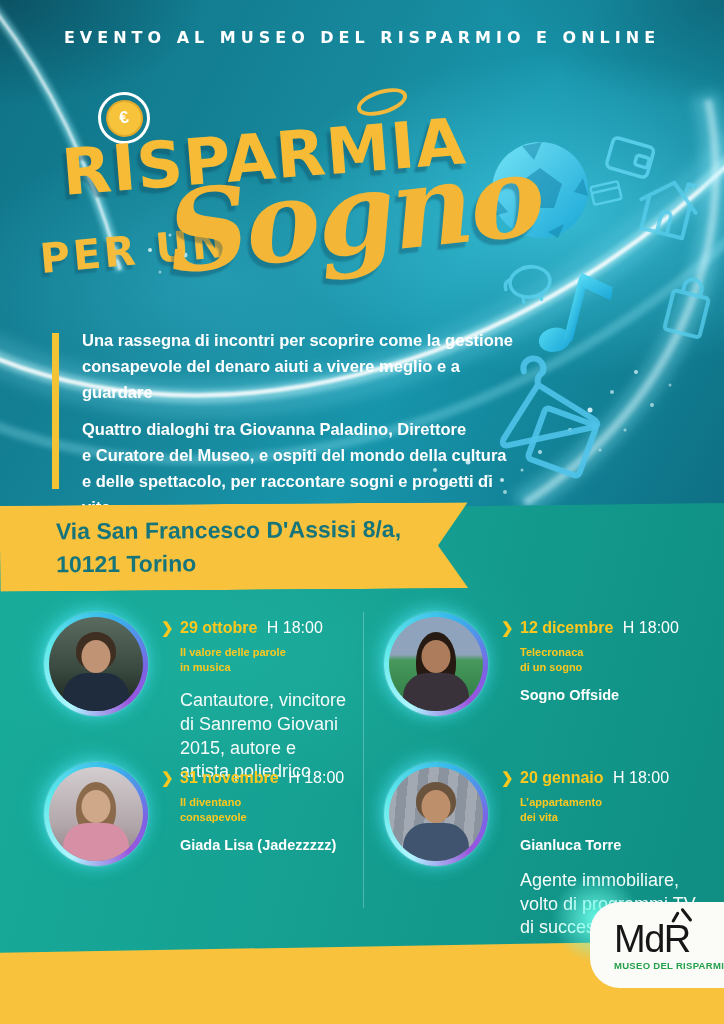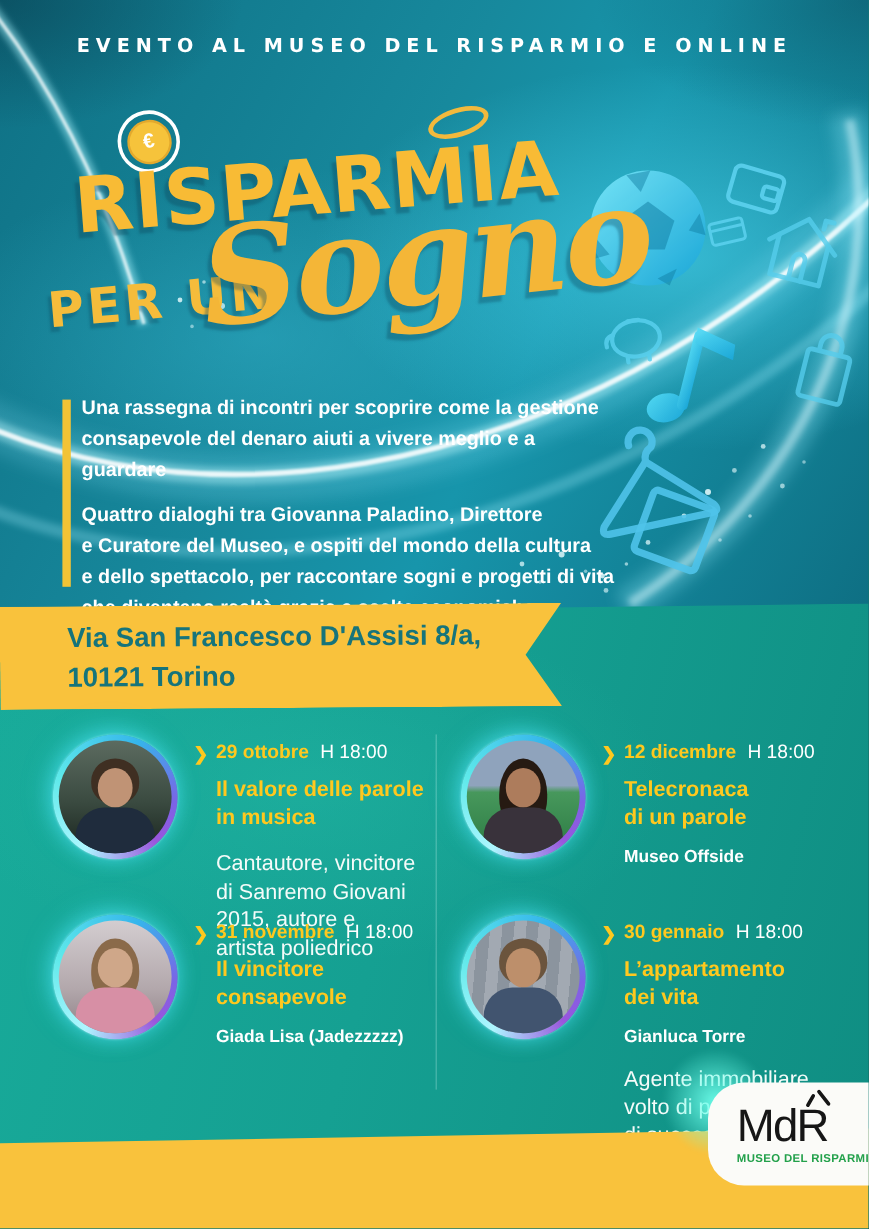--- a/index.html
+++ b/index.html
@@ -54,21 +54,21 @@
     position:absolute;left:168px;top:168px;
     font-family:"DejaVu Serif",serif;font-style:italic;font-weight:bold;font-size:112px;
     color:#f4b637;transform:rotate(-6deg);transform-origin:left center;
     text-shadow:-4px 5px 2px rgba(12,70,92,.35);white-space:nowrap;letter-spacing:-3px;
   }
   
   .intro{
     position:absolute;left:68px;top:327px;width:450px;color:#ffffff;
     font-size:16.5px;font-weight:bold;line-height:1.58;
   }
-  .intro p{margin:0 0 11px 0;}
+  .intro p{margin:0 0 11px 14px;}
   .intro-bar{
     position:absolute;left:52px;top:333px;width:7px;height:156px;background:#f2c335;
   }
   
   .green{
     position:absolute;left:0;top:498px;width:724px;height:526px;
     clip-path:polygon(0 14px,100% 5px,100% 100%,0 100%);
     background:
       radial-gradient(ellipse 60% 40% at 35% 30%, rgba(40,190,170,.35), rgba(40,190,170,0) 70%),
       linear-gradient(105deg,#18ab9a 0%,#15a092 45%,#0f8d82 100%);
@@ -99,21 +99,21 @@
   .p2 .photo{background:linear-gradient(180deg,#8fa3bc 0%,#8fa3bc 40%,#47985c 46%,#2c7a43 100%);}
   .p2 .hair{background:#261a12;height:60px}.p2 .face{background:#ad7c5c}.p2 .torso{background:#39323b}
   .p3 .photo{background:linear-gradient(180deg,#d3cdd0 0%,#b3a8ac 60%,#8e8086 100%);}
   .p3 .hair{background:#8a6a4a;height:54px}.p3 .face{background:#cfa789}.p3 .torso{background:#d78fa5}
   .p4 .photo{background:repeating-linear-gradient(95deg,#a2a9b2 0 10px,#8b949e 10px 20px);}
   .p4 .hair{background:#6b543d}.p4 .face{background:#bd8f6b}.p4 .torso{background:#41546f}
   .etext{position:relative;padding:7px 0 0 18px;width:210px;}
   .edate{font-size:16px;font-weight:800;color:#ffc81e;white-space:nowrap;}
   .edate .chev{position:absolute;left:-1px;top:7px;color:#ffc81e;font-size:15px;font-weight:bold;}
   .edate .etime{color:#ffffff;font-weight:normal;margin-left:5px;}
-  .etitle{margin-top:8px;color:#ffc81e;font-weight:800;font-size:18px;line-height:1.34;}
+  .etitle{margin-top:8px;color:#ffc81e;font-weight:800;font-size:11px;line-height:1.34;}
   .ename{margin-top:13px;color:#fff;font-weight:800;font-size:14.5px;line-height:1.15;}
   .edesc{margin-top:15px;color:#f4fbf9;font-size:18px;line-height:1.31;width:170px;}
   .vdivider{position:absolute;left:363px;top:612px;width:1px;height:296px;background:rgba(225,255,250,.28);}
   
   .band{
     position:absolute;left:0;top:936px;width:724px;height:88px;background:#f9c23c;
     clip-path:polygon(0 19%,100% 5%,100% 100%,0 100%);
   }
   
   .logo-glow{
@@ -322,60 +322,60 @@
       </div>
     </div>
     <div class="etext">
       <div class="edate">
         <span class="chev">❯</span>
         <span>12 dicembre</span>
         <span class="etime">H 18:00</span>
       </div>
       <div class="etitle">
         <span>Telecronaca</span><br>
-        <span>di un parole</span>
-      </div>
-      <div class="ename">Museo Offside</div>
+        <span>di un sogno</span>
+      </div>
+      <div class="ename">Sogno Offside</div>
     </div>
   </div>
 
   <div class="event p3" style="left:44px;top:762px;">
     <div class="pwrap">
       <div class="photo">
         <div class="hair"></div>
           <div class="face"></div>
           <div class="torso"></div>
       </div>
     </div>
     <div class="etext">
       <div class="edate">
         <span class="chev">❯</span>
         <span>31 novembre</span>
         <span class="etime">H 18:00</span>
       </div>
       <div class="etitle">
-        <span>Il vincitore</span><br>
+        <span>Il diventano</span><br>
         <span>consapevole</span>
       </div>
       <div class="ename">Giada Lisa (Jadezzzzz)</div>
     </div>
   </div>
 
   <div class="event p4" style="left:384px;top:762px;">
     <div class="pwrap">
       <div class="photo">
         <div class="hair"></div>
           <div class="face"></div>
           <div class="torso"></div>
       </div>
     </div>
     <div class="etext">
       <div class="edate">
         <span class="chev">❯</span>
-        <span>30 gennaio</span>
+        <span>20 gennaio</span>
         <span class="etime">H 18:00</span>
       </div>
       <div class="etitle">
         <span>L’appartamento</span><br>
         <span>dei vita</span>
       </div>
       <div class="ename">Gianluca Torre</div>
       <div class="edesc" style="width:182px">Agente immobiliare, volto di programmi TV di successo</div>
     </div>
   </div>

